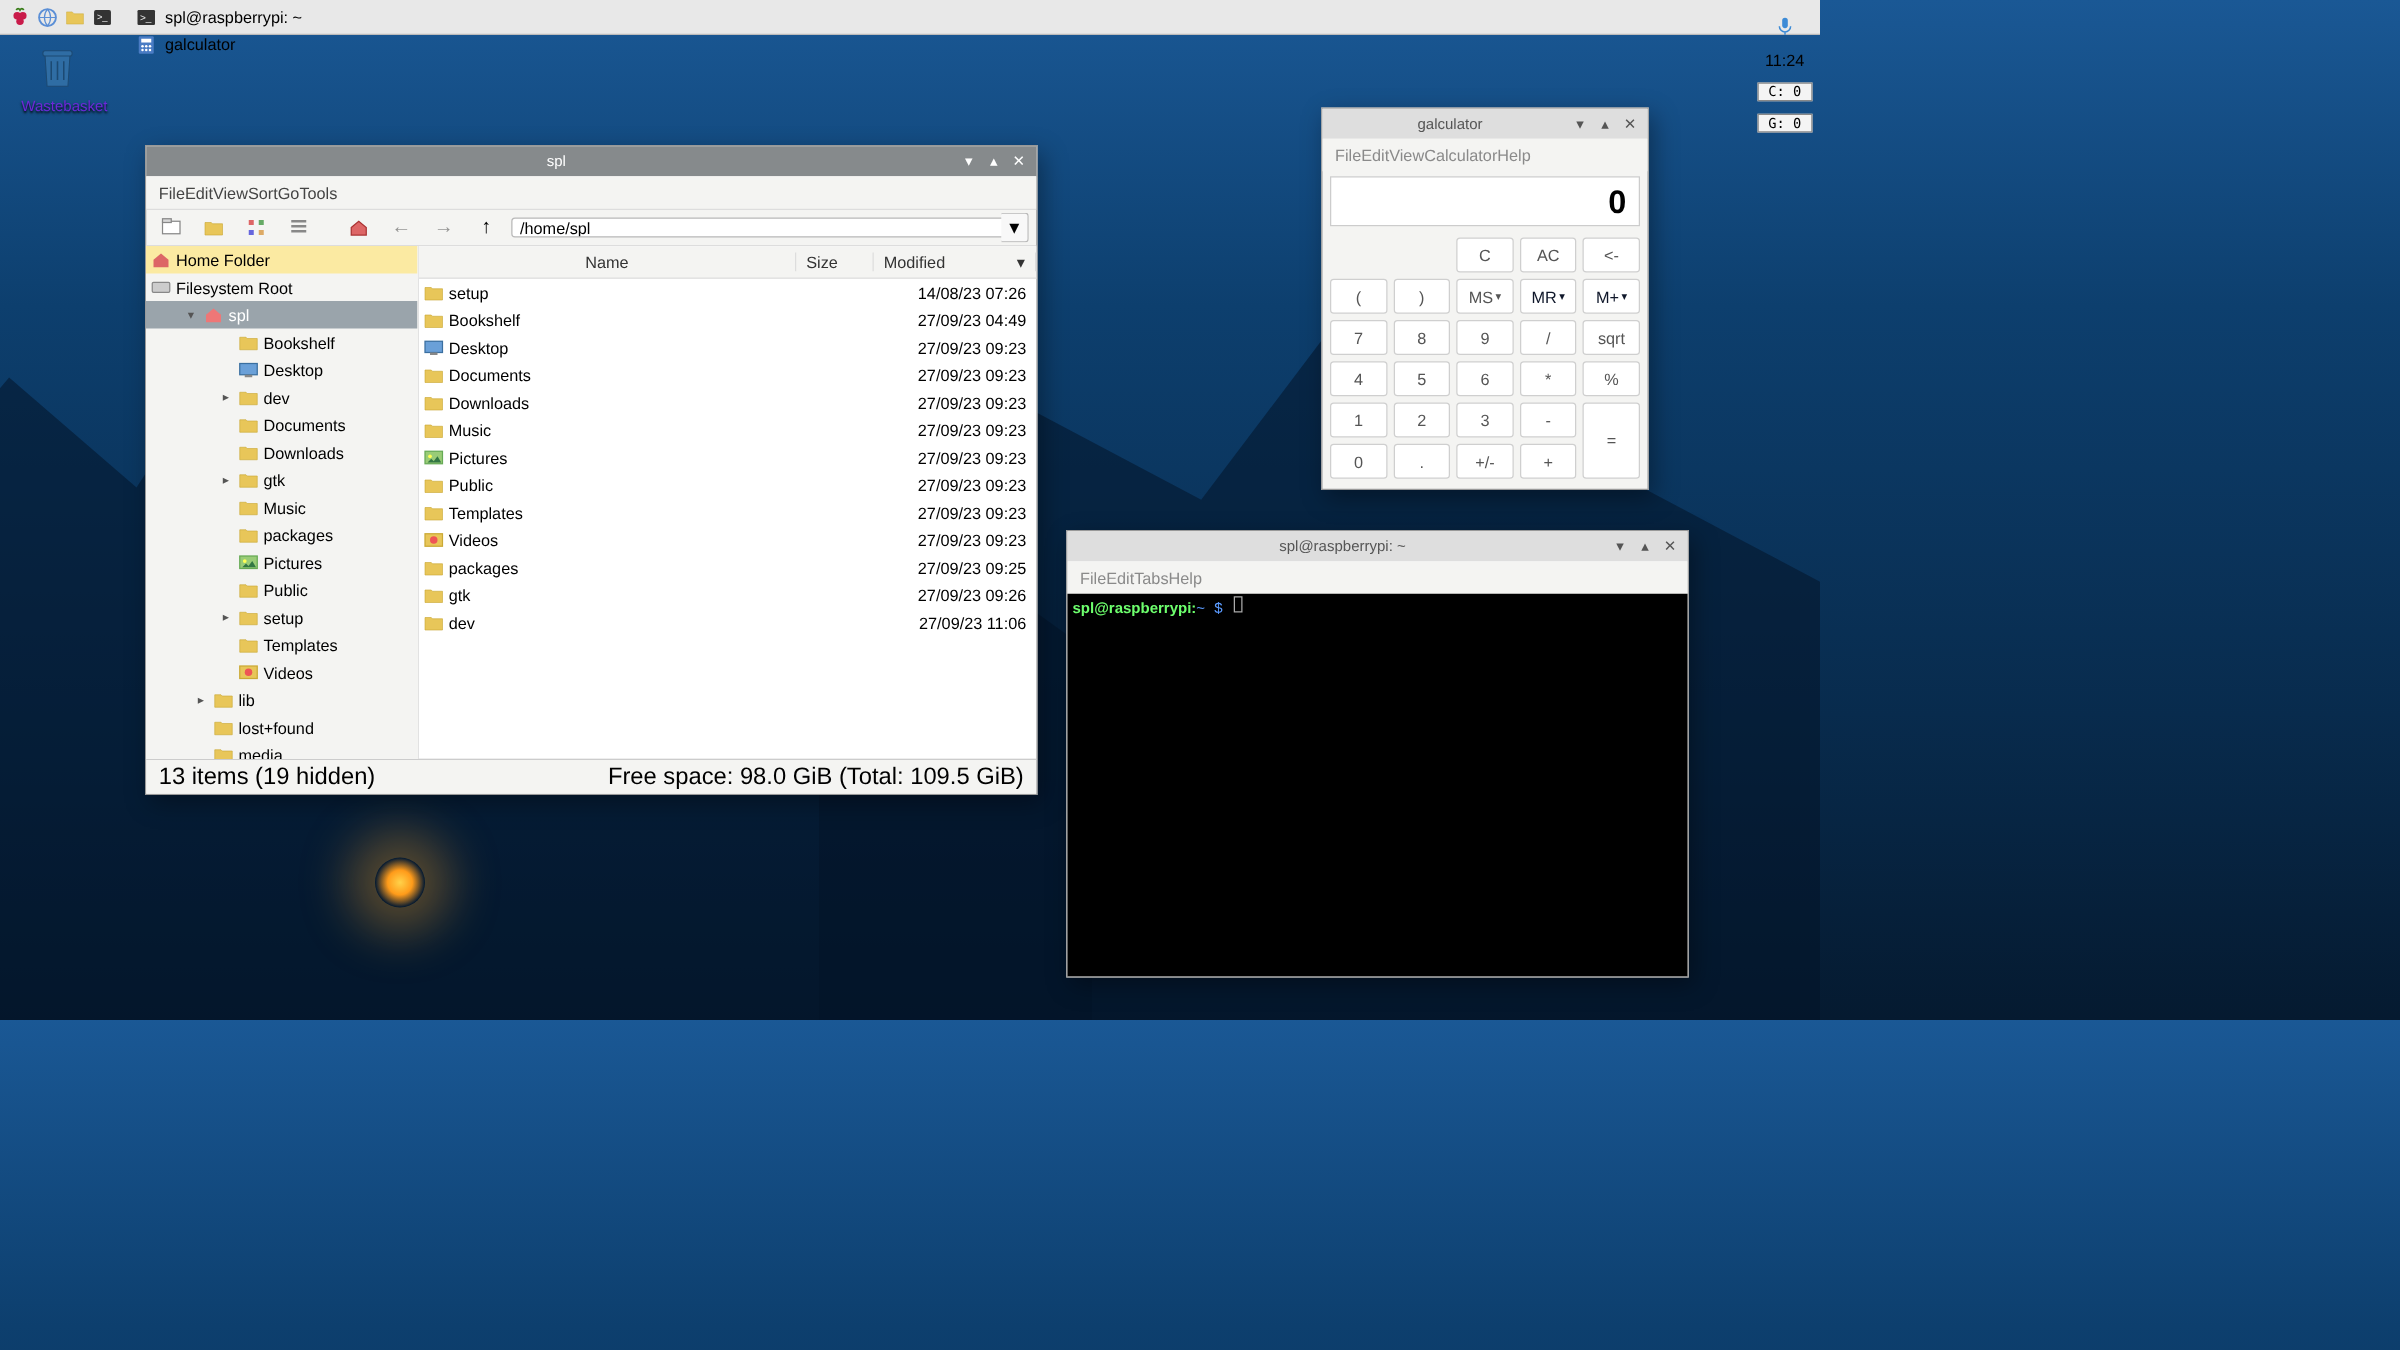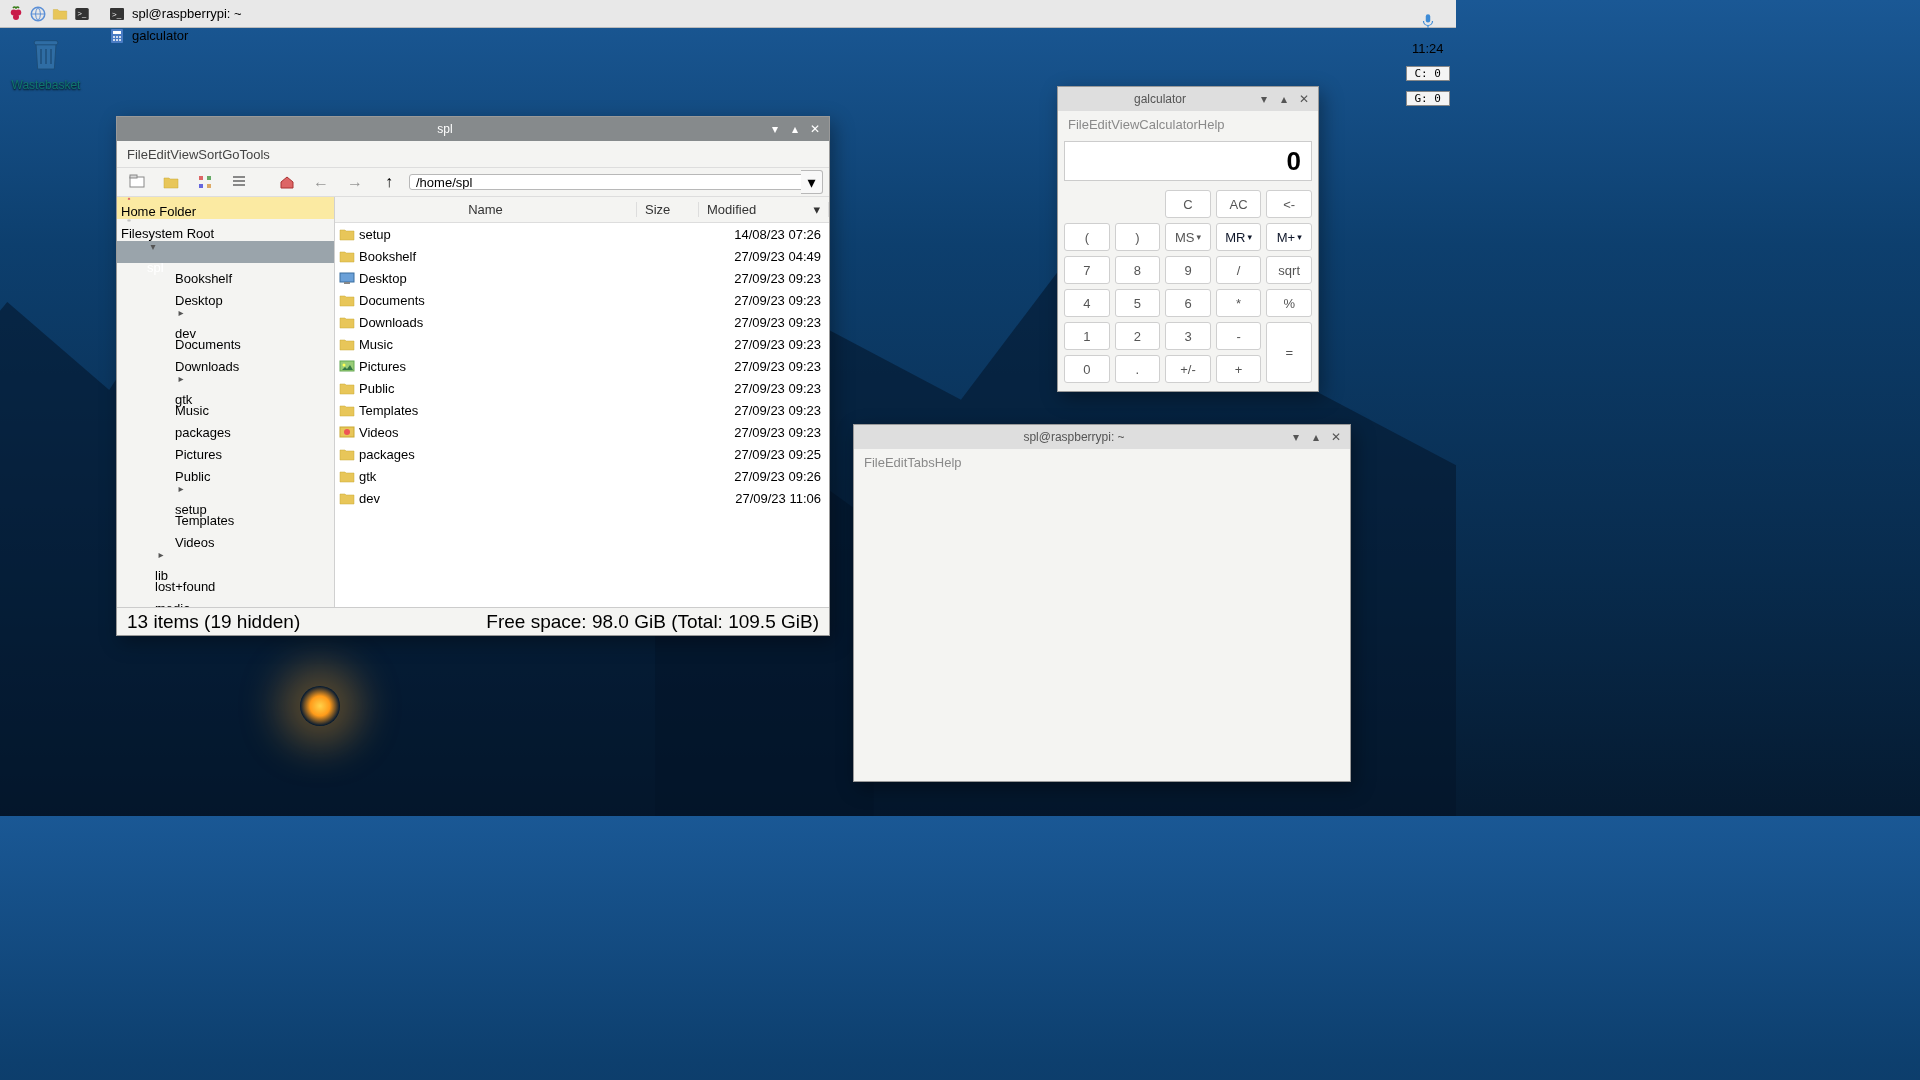--- a/index.html
+++ b/index.html
@@ -22,21 +22,21 @@
 .panel .launchers { display:flex; align-items:center; gap:2px; padding-left:6px; }
 .ico16 { width:20px; height:20px; display:flex; align-items:center; justify-content:center; cursor:pointer; }
 .taskbtn { display:flex; align-items:center; gap:6px; padding:2px 10px; margin-left:6px;
   border-radius:3px; cursor:pointer; }
 .taskbtn .ico16 { width:18px; height:18px; }
 .tray { margin-left:auto; display:flex; align-items:center; gap:10px; padding-right:6px;flex-direction:column; }
 .tray .clock { font-size:13px; padding:0 6px; }
 .cpubox { border:1px solid #888; padding:0 8px; font-family:monospace; font-size:11px; background:#f4f4f4; }
 
 
-.deskicon { position:absolute; width:80px; text-align:center; color:#0f766e; font-size:12px;
+.deskicon { position:absolute; width:80px; text-align:right; color:#6d28d9; font-size:12px;
   text-shadow:0 1px 2px #000; cursor:pointer; }
 .deskicon svg { width:40px; height:40px; display:block; margin:0 auto 4px; }
 
 
 .win { position:absolute; background:#f4f4f2; border:1px solid #999; box-shadow: 4px 6px 18px rgba(0,0,0,.35);
   display:flex; flex-direction:column; }
 .titlebar { height:24px; background:#868a8c; color:#fff; display:flex; align-items:center; padding:0 6px;
   font-size:12px; }
 .titlebar.light { background:#dedede; color:#555; }
 .titlebar .title { flex:1; text-align:center; }
@@ -54,21 +54,21 @@
   border-bottom:1px solid #ddd; }
 .tbtn { width:28px; height:24px; display:flex; align-items:center; justify-content:center;
   border:1px solid transparent; border-radius:3px; cursor:pointer; }
 .pathbox { flex:1; display:flex; align-items:center; }
 .pathbox input { flex:1; height:16px; padding:0 6px; font-size:13px; border:1px solid #b8b8b8;
   border-radius:3px; background:#fff; }
 .pathdrop { width:22px; height:24px; border:1px solid #b8b8b8; border-left:none; border-radius:0 3px 3px 0;
   background:#f8f8f8; display:flex; align-items:center; justify-content:center; cursor:pointer; margin-left:-3px;}
 .fmbody { flex:1; display:flex; min-height:0; }
 .sidebar { width:218px; border-right:1px solid #d0d0d0; overflow:auto; font-size:13px; background:#f4f4f2; }
-.siderow { display:flex; gap:4px; height:22px; padding:0 4px; cursor:pointer;flex-direction:column; }
+.siderow { display:flex; align-items:center; gap:4px; height:22px; padding:0 4px; cursor:pointer; }
 .siderow.header { background:#fbeaa2; font-weight:500; }
 .siderow.sel { background:#9aa4ab; color:#fff; }
 .dep1 { padding-left:38px; } .dep2 { padding-left:58px; }
 .expcol { width:12px; text-align:center; color:#555; font-size:10px; user-select:none; }
 .fi { width:16px; height:16px; }
 .listpane { flex:1; display:flex; flex-direction:column; background:#fff; }
 .colhead { display:flex; height:26px; align-items:center; font-size:13px; color:#333; border-bottom:1px solid #ddd;
   background:#f4f4f2; }
 .colhead div { padding:0 8px; border-right:1px solid #ddd; }
 .cname { flex:1;text-align:center; } .csize { width:62px; } .cmod { width:130px; display:flex; justify-content:space-between; }
@@ -620,13 +620,18 @@
       <span class="winbtn">▴</span>
       <span class="winbtn">✕</span>
     </div>
   </div>
   <div class="menubar grey" id="term-menus">
       <span>File</span>
       <span>Edit</span>
       <span>Tabs</span>
       <span>Help</span>
     </div>
+  <div class="termarea">
+    <span class="pr-user">spl@raspberrypi</span><span class="pr-host">:</span><span class="pr-path">~</span>
+    <span class="pr-sym">$</span>
+    <span class="cursor"></span>
+  </div>
 </div>
 
 </body></html>

